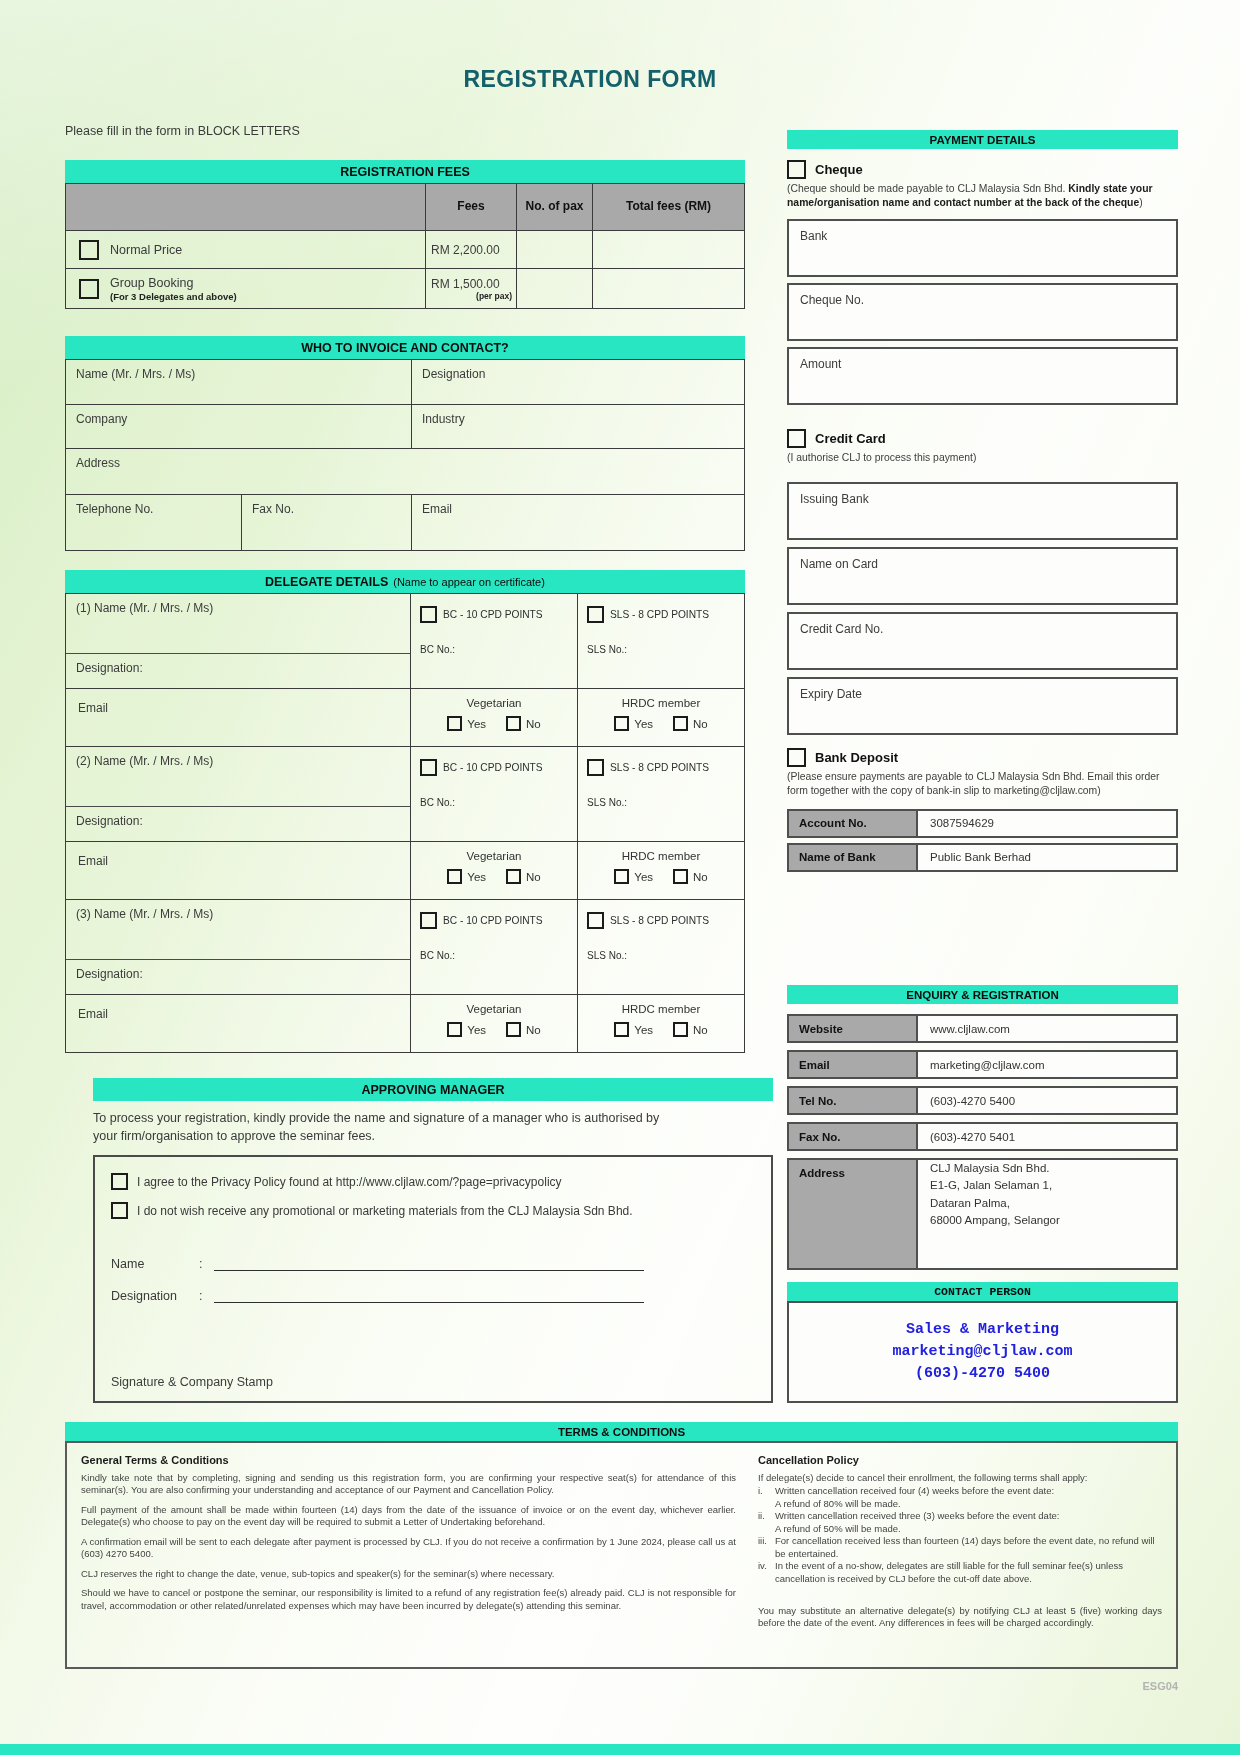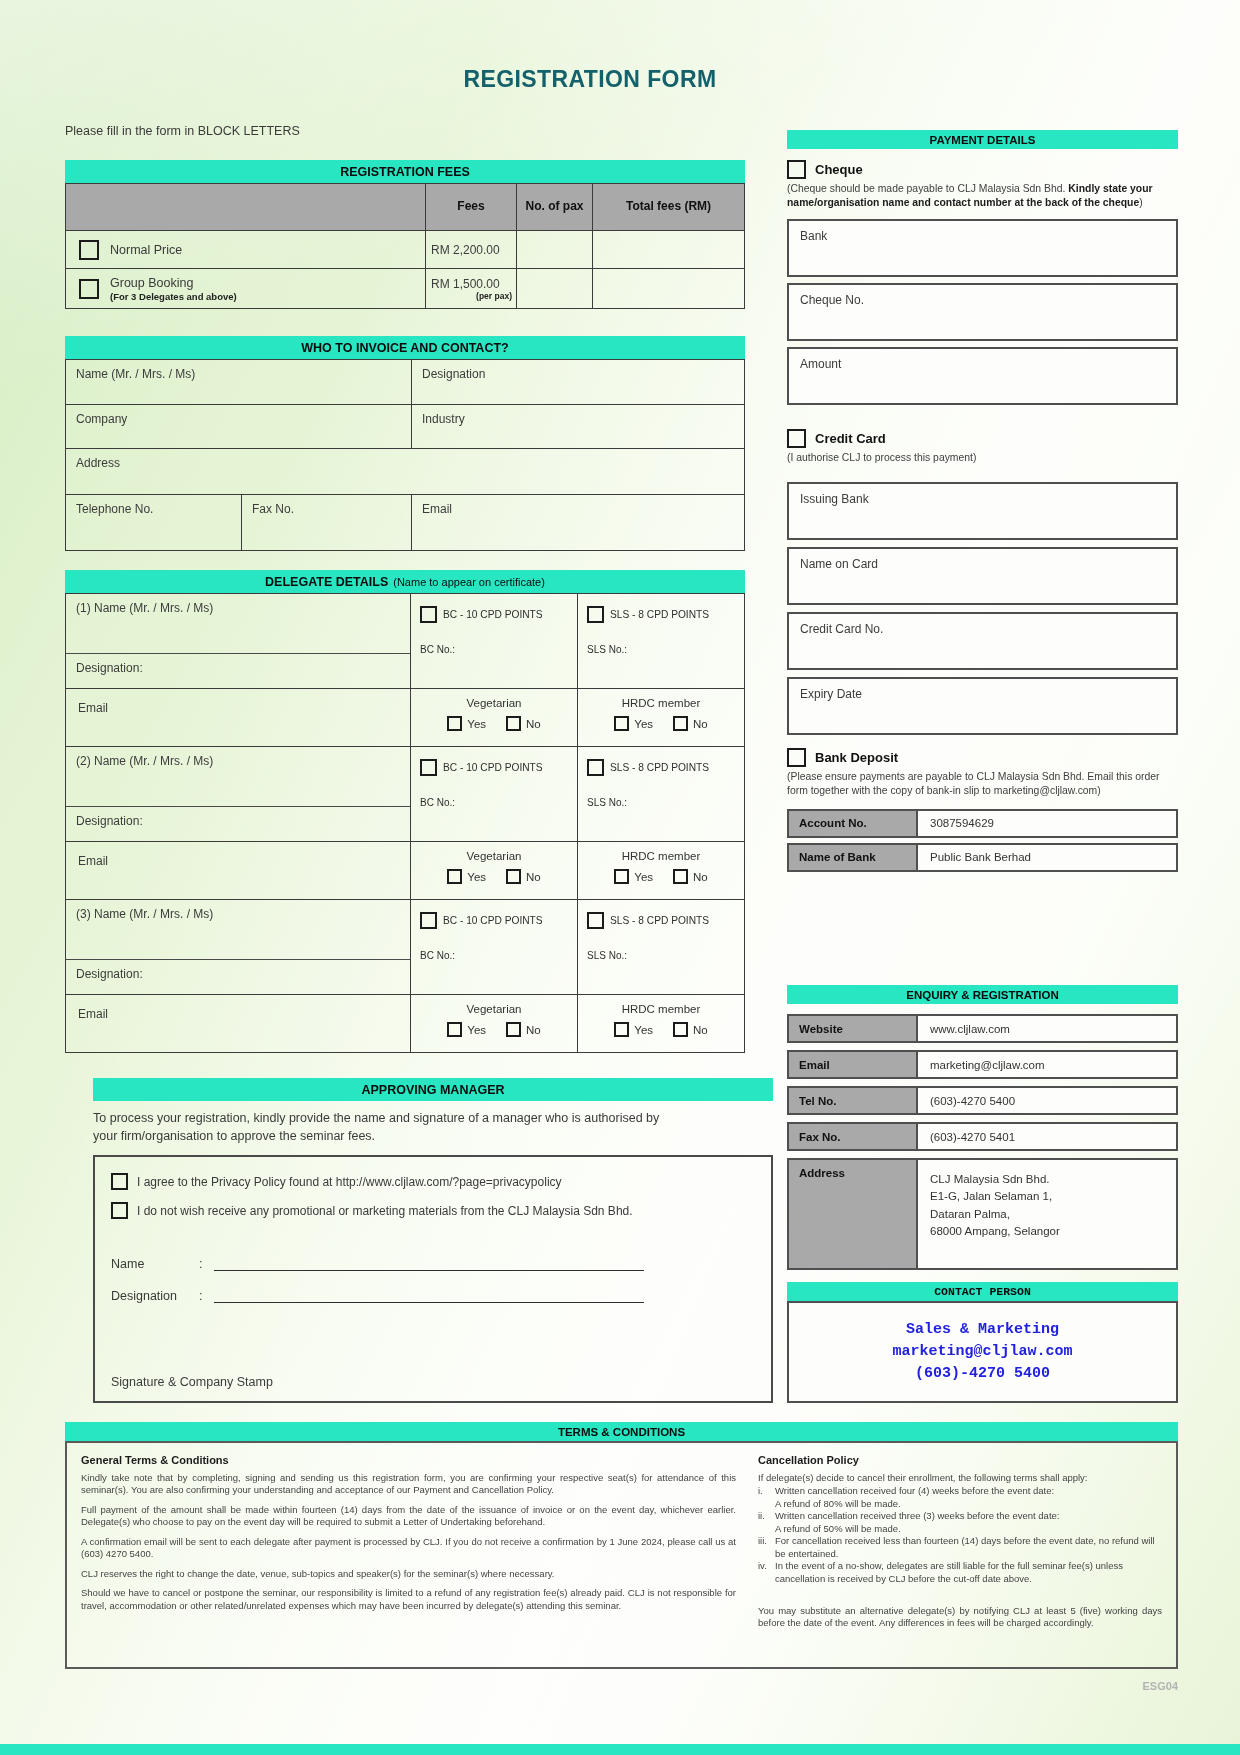--- a/index.html
+++ b/index.html
@@ -88,21 +88,21 @@
   .pay-cbrow .lbl { font-weight:bold; font-size:13px; color:#111; }
   .pay-note { font-size:10.4px; line-height:1.34; color:#3e3e3e; margin-top:3px; }
   .pay-note b { color:#1c1c1c; }
   .wbox { height:58px; border:2px solid #4f4f4f; background:#fdfdfb; padding:8px 11px; font-size:12px; color:#3c3c3c; }
   .kv { display:flex; height:29px; border:2px solid #4f4f4f; background:#fdfdfb; align-items:stretch; }
   .kv .k { width:129px; background:#a9a9a9; border-right:2px solid #4f4f4f; font-weight:bold; color:#111;
            font-size:11.5px; display:flex; align-items:center; padding-left:10px; }
   .kv .v { flex:1; display:flex; align-items:center; padding-left:12px; font-size:11.5px; color:#333; }
   .kv-tall { height:112px; }
   .kv-tall .k { align-items:flex-start; padding-top:7px; }
-  .kv-tall .v { align-items:flex-start; padding-top:11px; line-height:1.5; white-space:pre-line; }
+  .kv-tall .v { align-items:flex-start; line-height:1.5; white-space:pre-line; }
 
   
   .contact-box { height:102px; border:2px solid #4f4f4f; background:#fdfdfb;
                  display:flex; flex-direction:column; align-items:center; justify-content:center; }
   .contact-box div { color:#2121df; font-weight:bold; font-size:15px; line-height:1.45; }
 
   
   .tc-box { margin-top:0; height:228px; border:2px solid #5a5a5a; padding:11px 14px 8px 14px; display:flex; gap:22px; }
   .tc-left { width:655px; }
   .tc-right { flex:1; }

